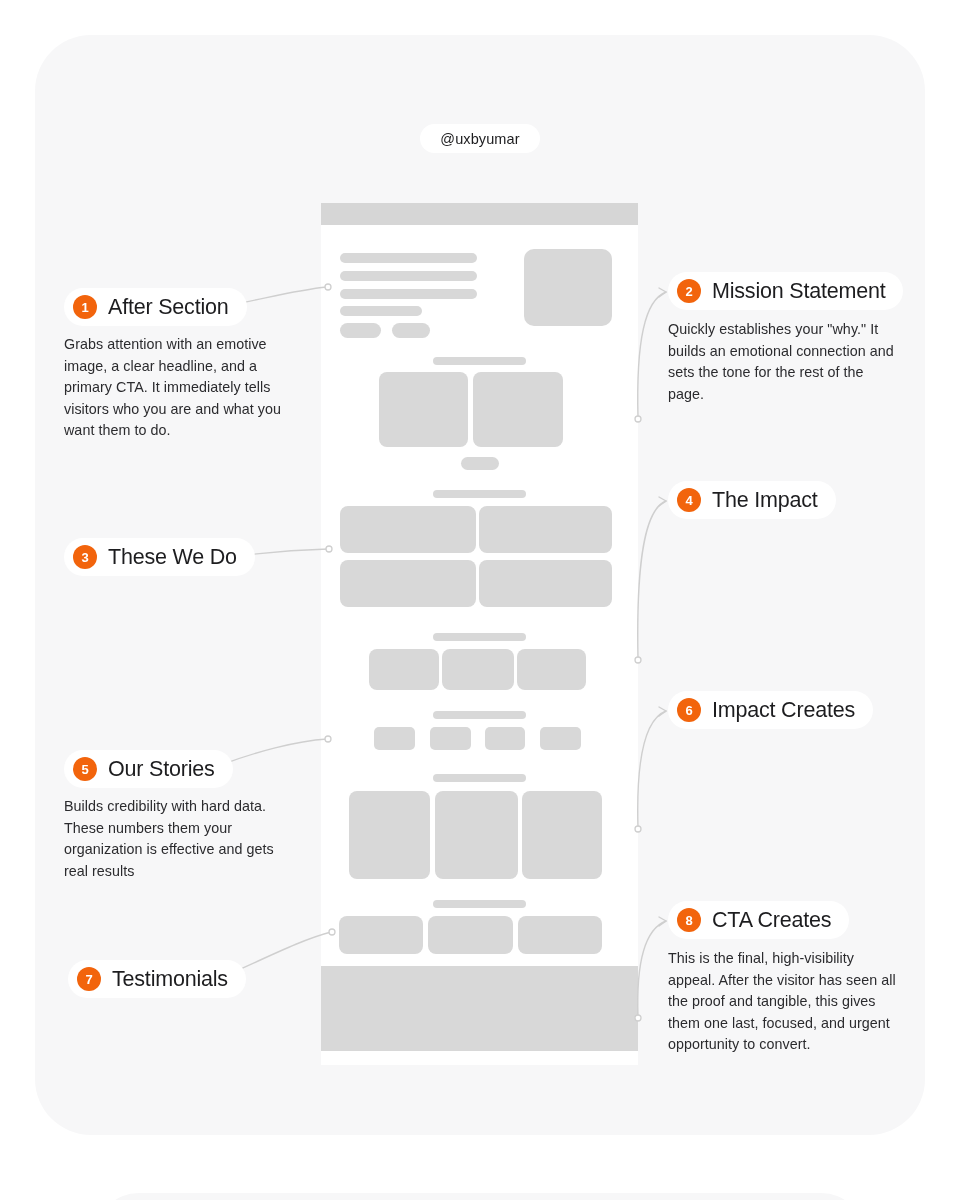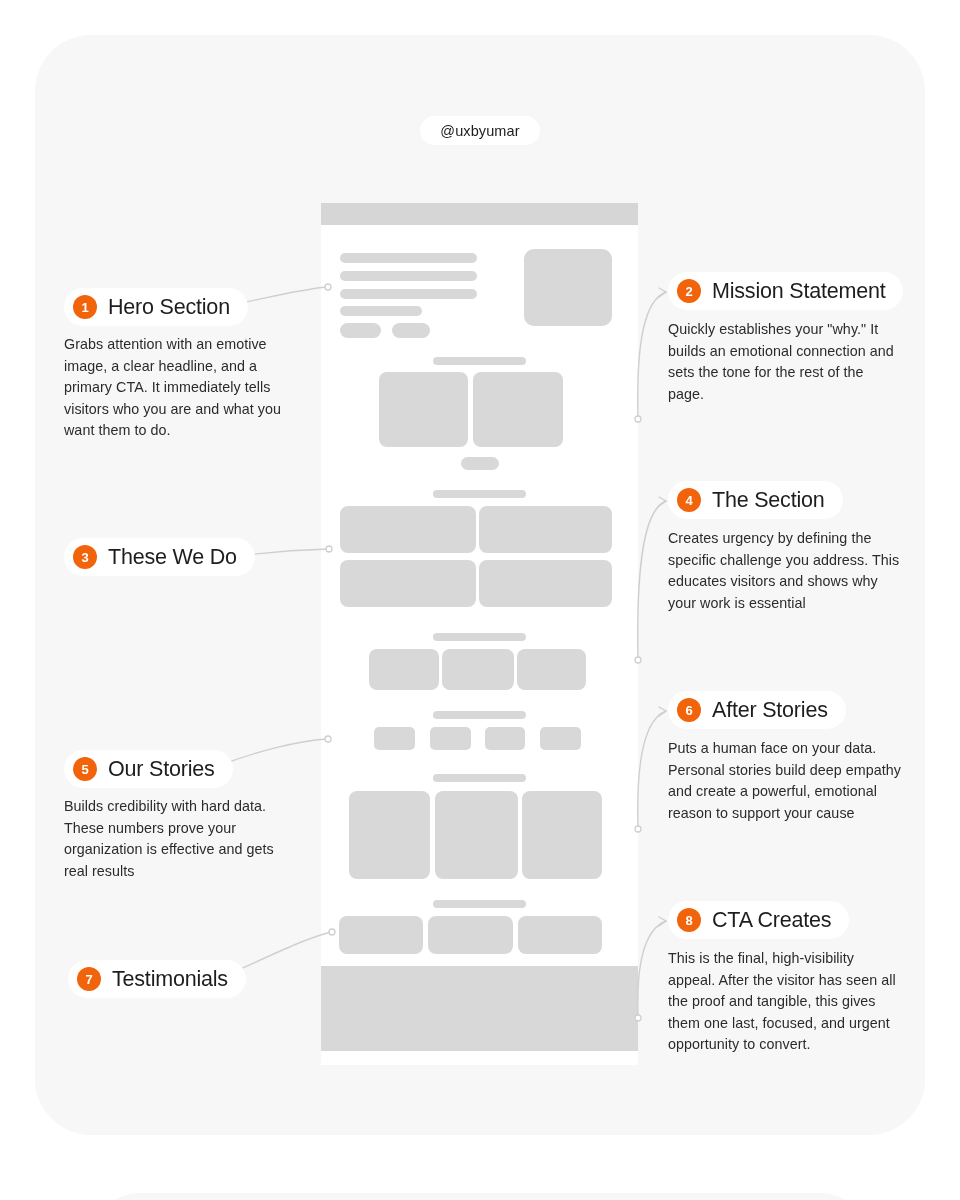--- a/index.html
+++ b/index.html
@@ -23,21 +23,21 @@
     position: absolute;
     left: 95px; top: 1193px;
     width: 770px; height: 60px;
     background: #f7f7f8;
     border-radius: 44px 44px 0 0;
   }
 
   
   .handle {
     position: absolute;
-    left: 420px; top: 116px;
+    left: 420px; top: 124px;
     width: 120px; height: 29px;
     background: #ffffff;
     border-radius: 15px;
     display: flex; align-items: center; justify-content: center;
     font-size: 14.5px; color: #1d1d1f; letter-spacing: .1px;
   }
 
   
   .mock {
     position: absolute;
@@ -176,21 +176,21 @@
 
       <path d="M666 921 C 645 929, 636 960, 638 1017"></path>
       <path d="M659 917 L666 921 L659 926"></path>
       <circle cx="638" cy="1018" r="3" fill="#ffffff" stroke="#cfcfcf" stroke-width="1.3"></circle>
     </g>
   </svg>
 
   <div class="anno anno-left" style="left:58px;top:288px;width:240px;">
     <div class="anno-pill">
       <span class="badge">1</span>
-      <span class="anno-title">Hero Section</span>
+      <span class="anno-title">After Section</span>
     </div>
     <div class="anno-body">Grabs attention with an emotive image, a clear headline, and a primary CTA. It immediately tells visitors who you are and what you want them to do.</div>
   </div>
 
   <div class="anno anno-right" style="left:668px;top:272px;width:235px;">
     <div class="anno-pill">
       <span class="badge">2</span>
       <span class="anno-title">Mission Statement</span>
     </div>
     <div class="anno-body">Quickly establishes your "why." It builds an emotional connection and sets the tone for the rest of the page.</div>
@@ -199,39 +199,37 @@
   <div class="anno anno-left" style="left:58px;top:538px;width:240px;">
     <div class="anno-pill">
       <span class="badge">3</span>
       <span class="anno-title">These We Do</span>
     </div>
   </div>
 
   <div class="anno anno-right" style="left:668px;top:481px;width:235px;">
     <div class="anno-pill">
       <span class="badge">4</span>
-      <span class="anno-title">The Section</span>
-    </div>
-    <div class="anno-body">Creates urgency by defining the specific challenge you address. This educates visitors and shows why your work is essential</div>
+      <span class="anno-title">The Impact</span>
+    </div>
   </div>
 
   <div class="anno anno-left" style="left:58px;top:750px;width:240px;">
     <div class="anno-pill">
       <span class="badge">5</span>
       <span class="anno-title">Our Stories</span>
     </div>
-    <div class="anno-body">Builds credibility with hard data. These numbers prove your organization is effective and gets real results</div>
+    <div class="anno-body">Builds credibility with hard data. These numbers them your organization is effective and gets real results</div>
   </div>
 
   <div class="anno anno-right" style="left:668px;top:691px;width:235px;">
     <div class="anno-pill">
       <span class="badge">6</span>
-      <span class="anno-title">After Stories</span>
-    </div>
-    <div class="anno-body">Puts a human face on your data. Personal stories build deep empathy and create a powerful, emotional reason to support your cause</div>
+      <span class="anno-title">Impact Creates</span>
+    </div>
   </div>
 
   <div class="anno anno-left" style="left:62px;top:960px;width:243px;">
     <div class="anno-pill">
       <span class="badge">7</span>
       <span class="anno-title">Testimonials</span>
     </div>
   </div>
 
   <div class="anno anno-right" style="left:668px;top:901px;width:235px;">

